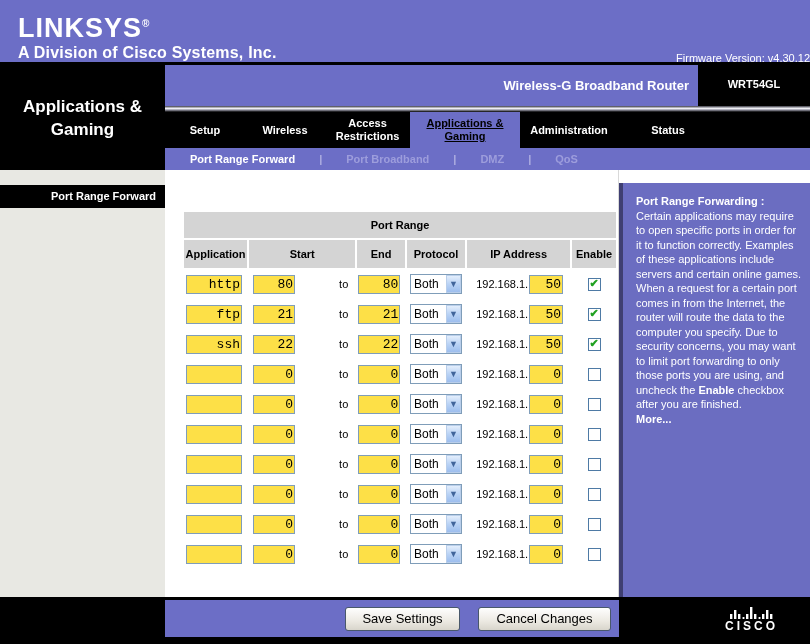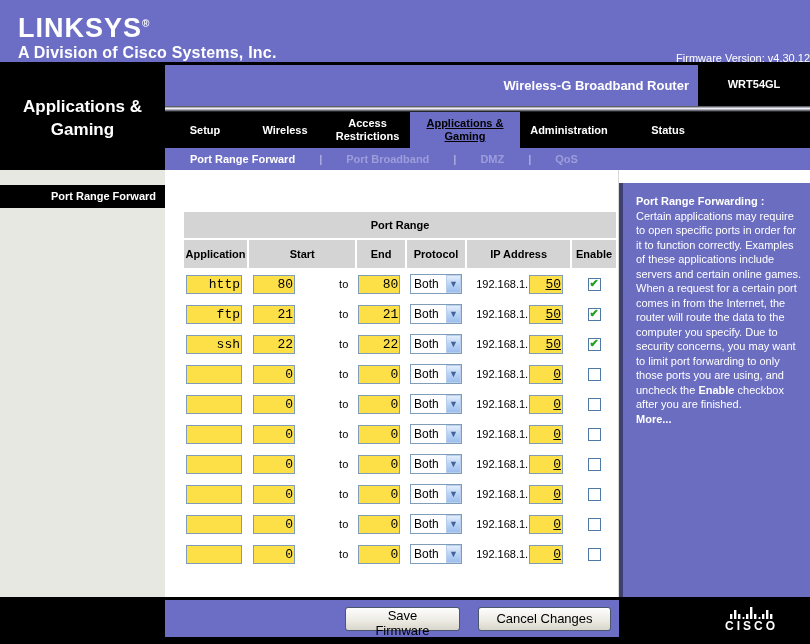--- a/index.html
+++ b/index.html
@@ -59,21 +59,21 @@
   table.pr { position:absolute; left:17px; top:40px; border-collapse:separate; border-spacing:2px;
              background:#fff; table-layout:fixed; }
   table.pr td, table.pr th { font-size:11px; }
   .cap-cell { background:#D4D4D4; height:26px; text-align:center; font-weight:bold; font-size:12px; }
   th.hdr { background:#D4D4D4; height:28px; font-weight:bold; font-size:11px; text-align:center; }
   .c-app{width:64px;} .c-start{width:77px;} .c-end{width:49px;}
   .c-proto{width:60px;} .c-ip{width:105px;} .c-en{width:46px;}
   td.cell { height:28px; background:#fff; vertical-align:middle; }
   input.txt { border:1px solid #7F9DB9; height:19px; font-family:"Liberation Mono", monospace;
               font-size:13px; padding:0 1px 0 3px; background:#fde047;text-align:right; }
-  .in-app{width:56px; margin-left:2px;} .in-port{width:42px; margin-left:4px;} .in-ip{width:34px;text-decoration:underline;}
+  .in-app{width:56px; margin-left:2px;} .in-port{width:42px; margin-left:4px;} .in-ip{width:34px;}
   .start-wrap{display:flex; align-items:center; justify-content:space-between; padding-right:7px;}
   .to-lbl{font-size:11px; color:#000;padding-left:44px;}
   td.c-end{padding-left:1px;} td.c-proto{text-align:center;}
   .select { width:52px; height:20px; border:1px solid #7F9DB9; background:#fff; margin:0 auto;
             display:flex; align-items:center; cursor:pointer; }
   .select .val { flex:1; font-size:12px; padding-left:3px; text-align:left; }
   .select .arrow-btn { width:15px; height:18px; display:flex; align-items:center; justify-content:center;
             background:linear-gradient(to bottom,#E3EEFC,#BAD3F5 50%,#9DBEEE);
             border:1px solid #B9CEEA; color:#41659B; font-size:9px; }
   td.c-ip { white-space:nowrap; }
@@ -398,21 +398,21 @@
 
     <div class="help">
       <span class="h-title">Port Range Forwarding :</span>
       <span>Certain applications may require to open specific ports in order for it to function correctly. Examples of these applications include servers and certain online games. When a request for a certain port comes in from the Internet, the router will route the data to the computer you specify. Due to security concerns, you may want to limit port forwarding to only those ports you are using, and uncheck the </span><span class="b">Enable</span><span> checkbox after you are finished.</span>
       <div class="more">More...</div>
     </div>
   </div>
 
   <div class="footer">
     <div class="btn-bar">
-      <button class="xp-btn btn-save">Save Firmware</button>
+      <button class="xp-btn btn-save">Save Settings</button>
       <button class="xp-btn btn-cancel">Cancel Changes</button>
     </div>
     <div class="cisco">
       <svg width="46" height="13" viewBox="0 0 46 13">
         <g fill="#ffffff">
           <rect x="2" y="8" width="2.4" height="5"></rect>
           <rect x="6" y="4" width="2.4" height="9"></rect>
           <rect x="10" y="8" width="2.4" height="5"></rect>
           <rect x="14.6" y="11" width="1.8" height="2"></rect>
           <rect x="18" y="8" width="2.4" height="5"></rect>

